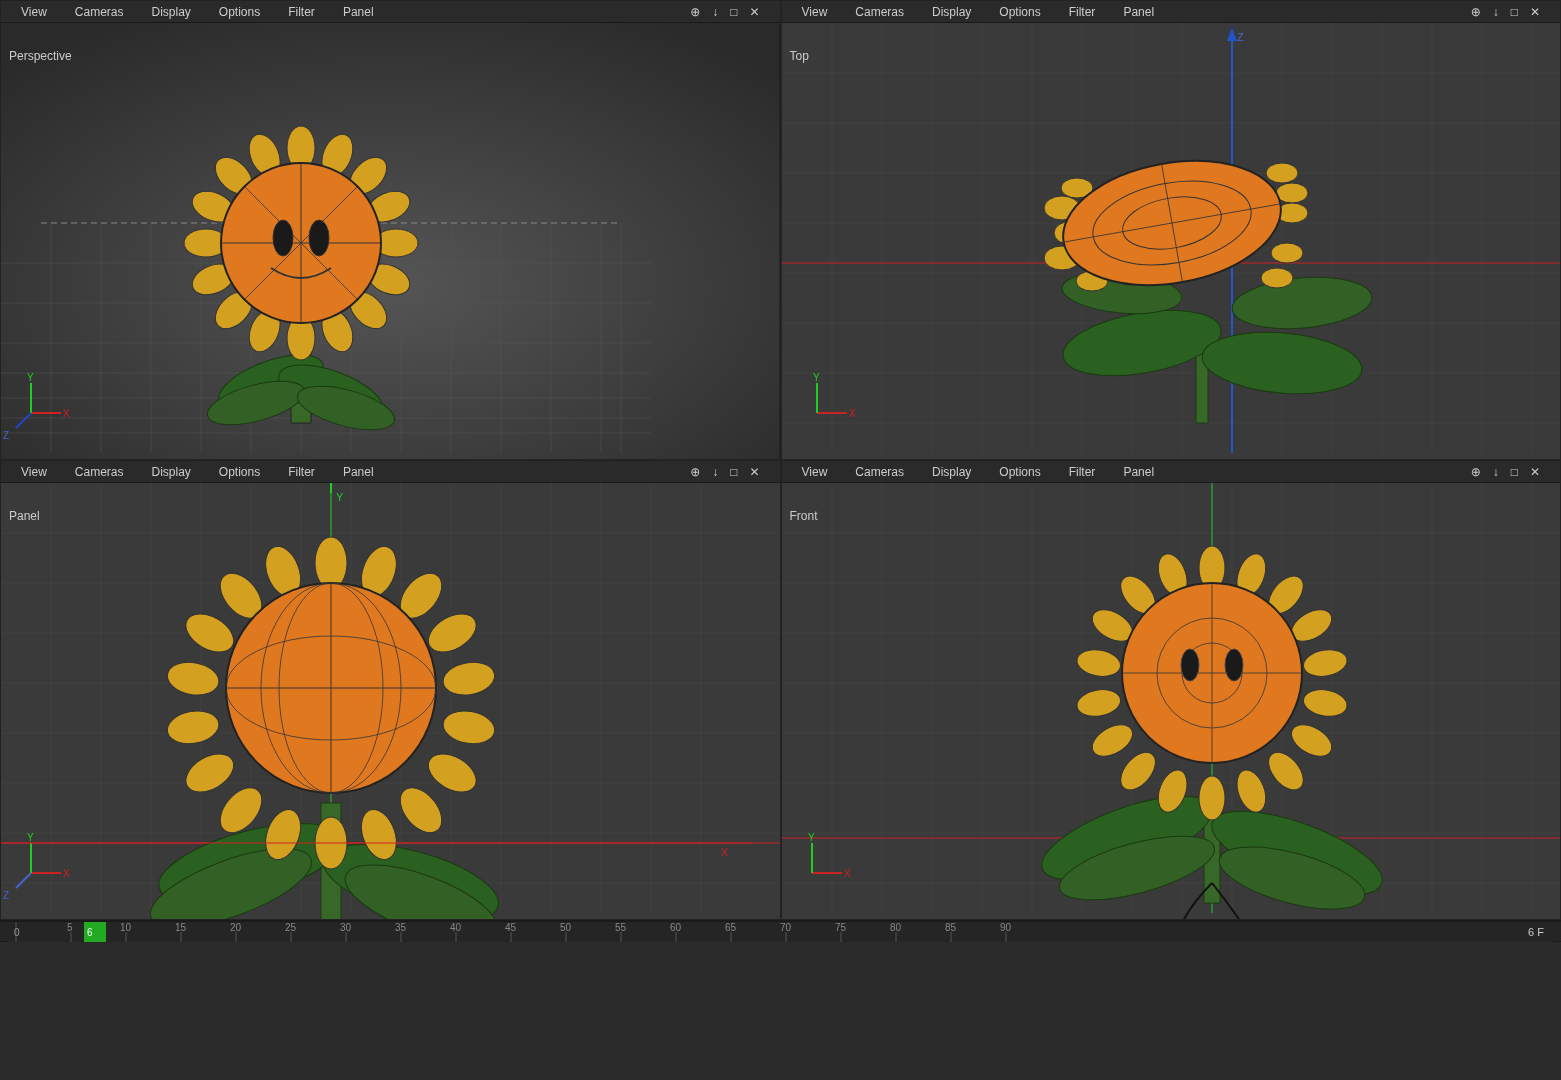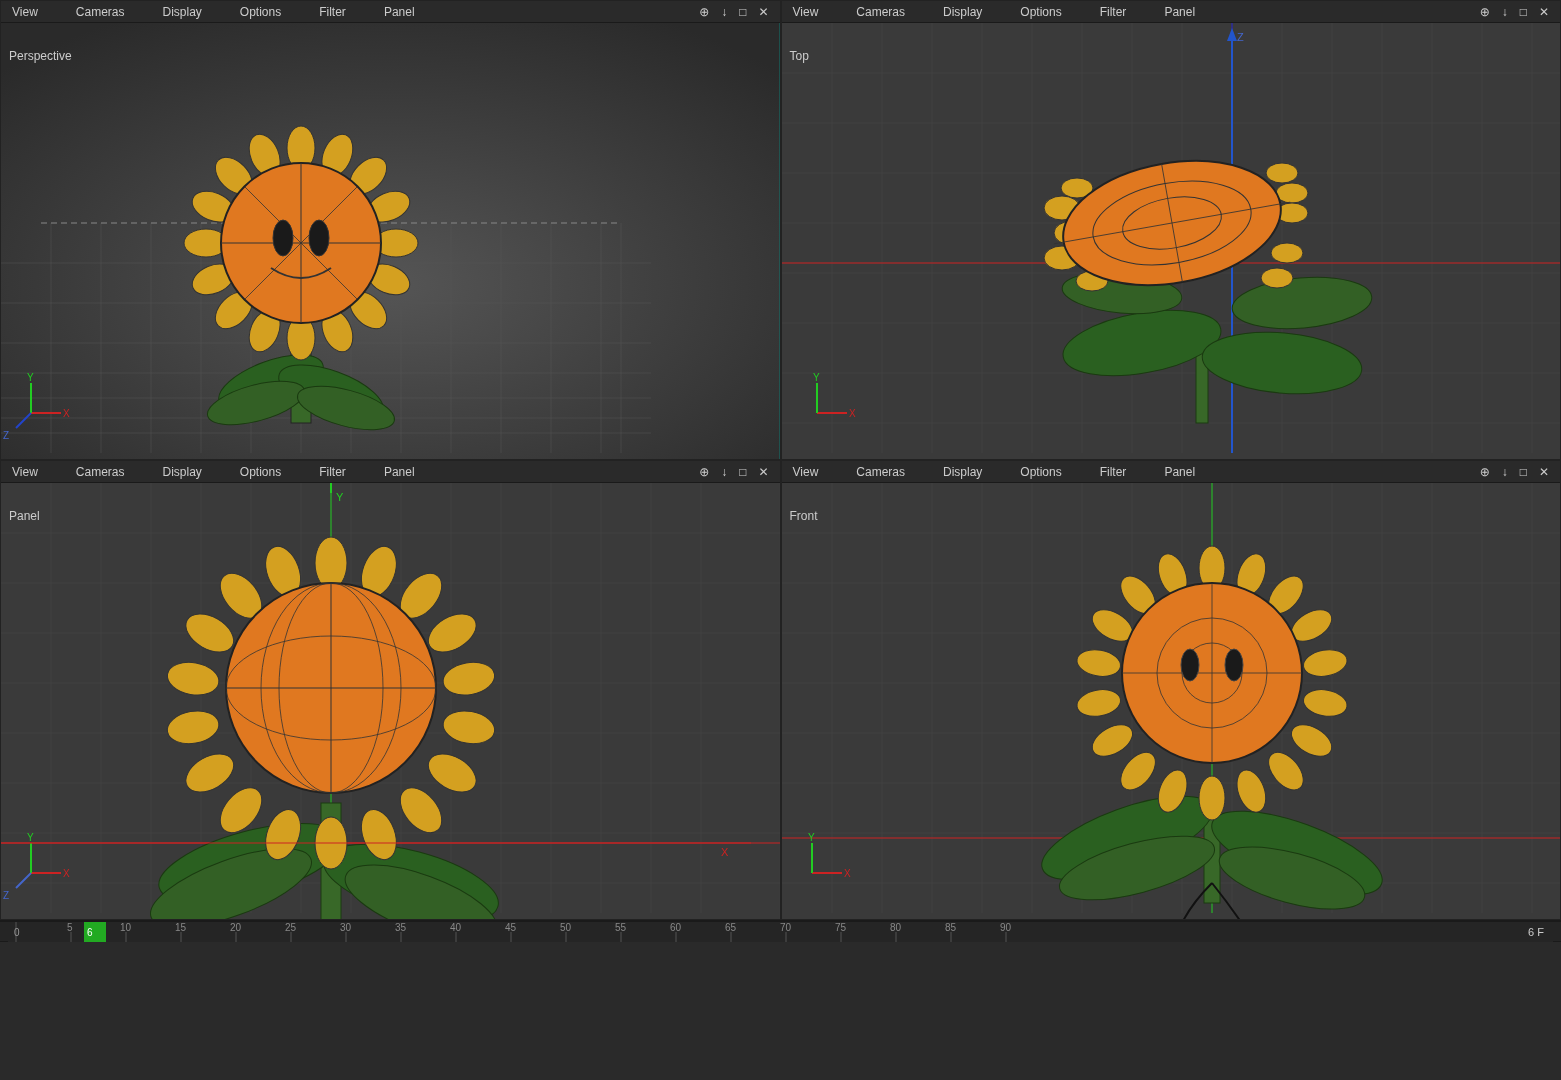--- a/index.html
+++ b/index.html
@@ -33,22 +33,22 @@
       background: #3a3a3a;
       border: 1px solid #222;
       overflow: hidden;
     }
 
     .viewport-menubar {
       display: flex;
       align-items: center;
       background: #2a2a2a;
       height: 22px;
-      padding: 0 7px;
-      gap: 30px;
+      padding: 0 16px;
+      gap: 20px;
       border-bottom: 1px solid #1a1a1a;
     }
 
     .viewport-menubar span {
       cursor: pointer;
       padding: 2px 4px;
       color: #ccc;
     }
 
     .viewport-icons {
@@ -70,21 +70,21 @@
 
     .viewport-canvas {
       width: 100%;
       height: calc(100% - 22px);
       position: relative;
       overflow: hidden;
     }
 
     
     .viewport-perspective .viewport-canvas {
-      background: #0f766e;
+      background: #0f172a;
     }
 
     
     .viewport-top .viewport-canvas {
       background: #3d3d3d;
     }
 
     
     .viewport-right .viewport-canvas {
       background: #3d3d3d;

